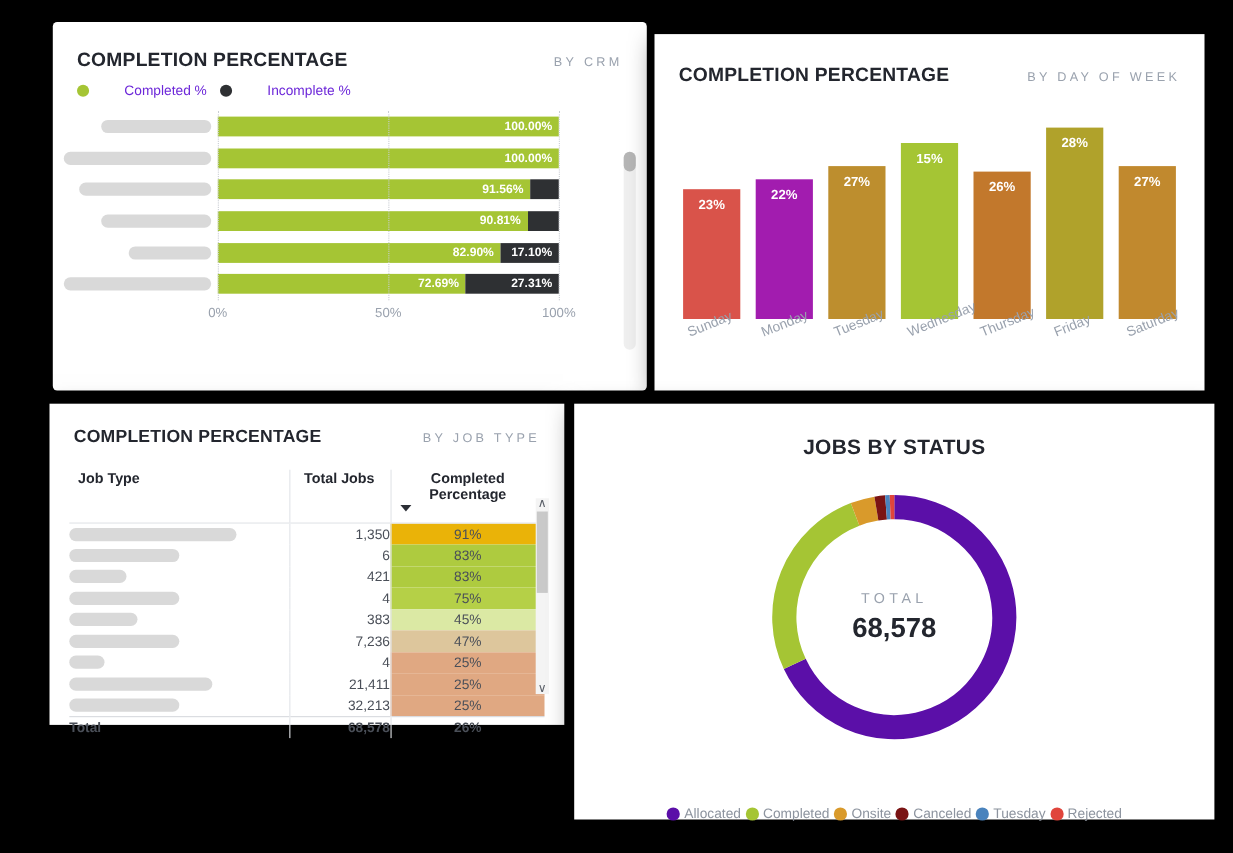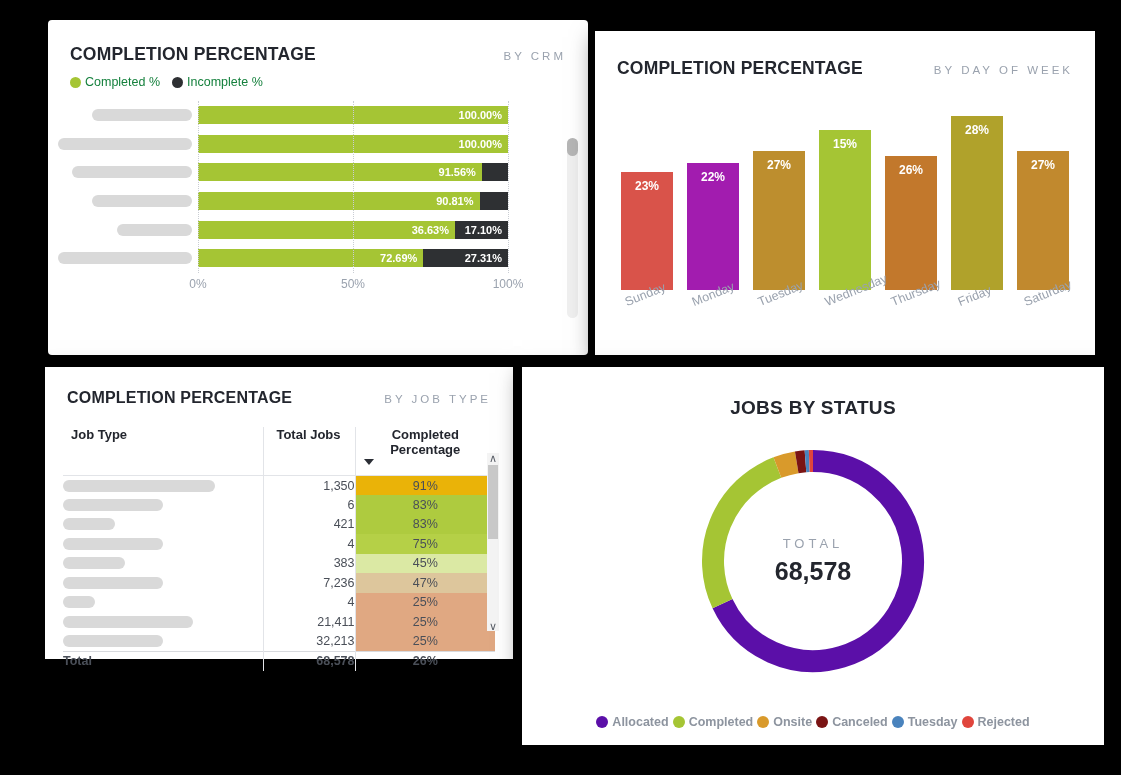--- a/index.html
+++ b/index.html
@@ -33,21 +33,21 @@
     letter-spacing: 0.2px;
   }
   .p-sub {
     font-size: 11.5px; color: #9aa2ae; letter-spacing: 3px; font-weight: normal;
   }
 
   
   .legend-row { display: flex; gap: 12px; padding: 10px 22px 0 22px; align-items: center; }
   .lg-item { display: flex; align-items: center; gap: 4px; }
   .lg-dot { width: 11px; height: 11px; border-radius: 50%; display: block; }
-  .lg-text { font-size: 12.5px; color: #15803d; }
+  .lg-text { font-size: 12.5px; color: #6d28d9; margin-left: 28px; }
 
   
   .hbar-area { position: relative; margin: 12px 22px 0 10px; height: 172px; }
   .hbar-row { position: relative; height: 28.6px; display: flex; align-items: center; }
   .hbar-label {
     width: 140px; display: flex; justify-content: flex-end; padding-right: 6px;
   }
   .redact { background: #d9d9d9; border-radius: 7px; height: 12px; display: block; }
   .hbar-track { position: relative; flex: 1; height: 18px; }
   .hbar-seg {
@@ -136,21 +136,21 @@
   .donut-hole {
     position: absolute; left: 50%; top: 50%; transform: translate(-50%,-50%);
     width: 154px; height: 154px; background: #ffffff; border-radius: 50%;
     display: flex; flex-direction: column; align-items: center; justify-content: center;
   }
   .donut-total-lbl { font-size: 13px; color: #9aa2ae; letter-spacing: 4px; }
   .donut-total-val { font-size: 25px; font-weight: bold; color: #23262e; margin-top: 6px; }
 
   .donut-legend {
     display: flex; justify-content: center; align-items: center; gap: 4px;
-    margin-top: 34px; flex-wrap: wrap; padding: 0 14px; font-weight: bold;
+    margin-top: 52px; flex-wrap: wrap; padding: 0 14px;
   }
   .dl-item { display: flex; align-items: center; gap: 4px; }
   .dl-dot { width: 12px; height: 12px; border-radius: 50%; }
   .dl-text { font-size: 12.5px; color: #8d949f; }
 </style>
 </head>
 <body>
 
 <div class="stage">
 
@@ -204,21 +204,21 @@
           <div class="hbar-track">
             <div class="hbar-seg seg-complete" style="left: 0px; width: 281.511px;">90.81%</div>
             <div class="hbar-seg seg-incomplete" style="left: 281.511px; width: 28.489px;"></div>
           </div>
         </div>
         <div class="hbar-row">
           <div class="hbar-label">
             <span class="redact" style="width: 75px;"></span>
           </div>
           <div class="hbar-track">
-            <div class="hbar-seg seg-complete" style="left: 0px; width: 256.99px;">36.63%</div>
+            <div class="hbar-seg seg-complete" style="left: 0px; width: 256.99px;">82.90%</div>
             <div class="hbar-seg seg-incomplete" style="left: 256.99px; width: 53.01px;">17.10%</div>
           </div>
         </div>
         <div class="hbar-row">
           <div class="hbar-label">
             <span class="redact" style="width: 135px;"></span>
           </div>
           <div class="hbar-track">
             <div class="hbar-seg seg-complete" style="left: 0px; width: 225.339px;">72.69%</div>
             <div class="hbar-seg seg-incomplete" style="left: 225.339px; width: 84.661px;">27.31%</div>

